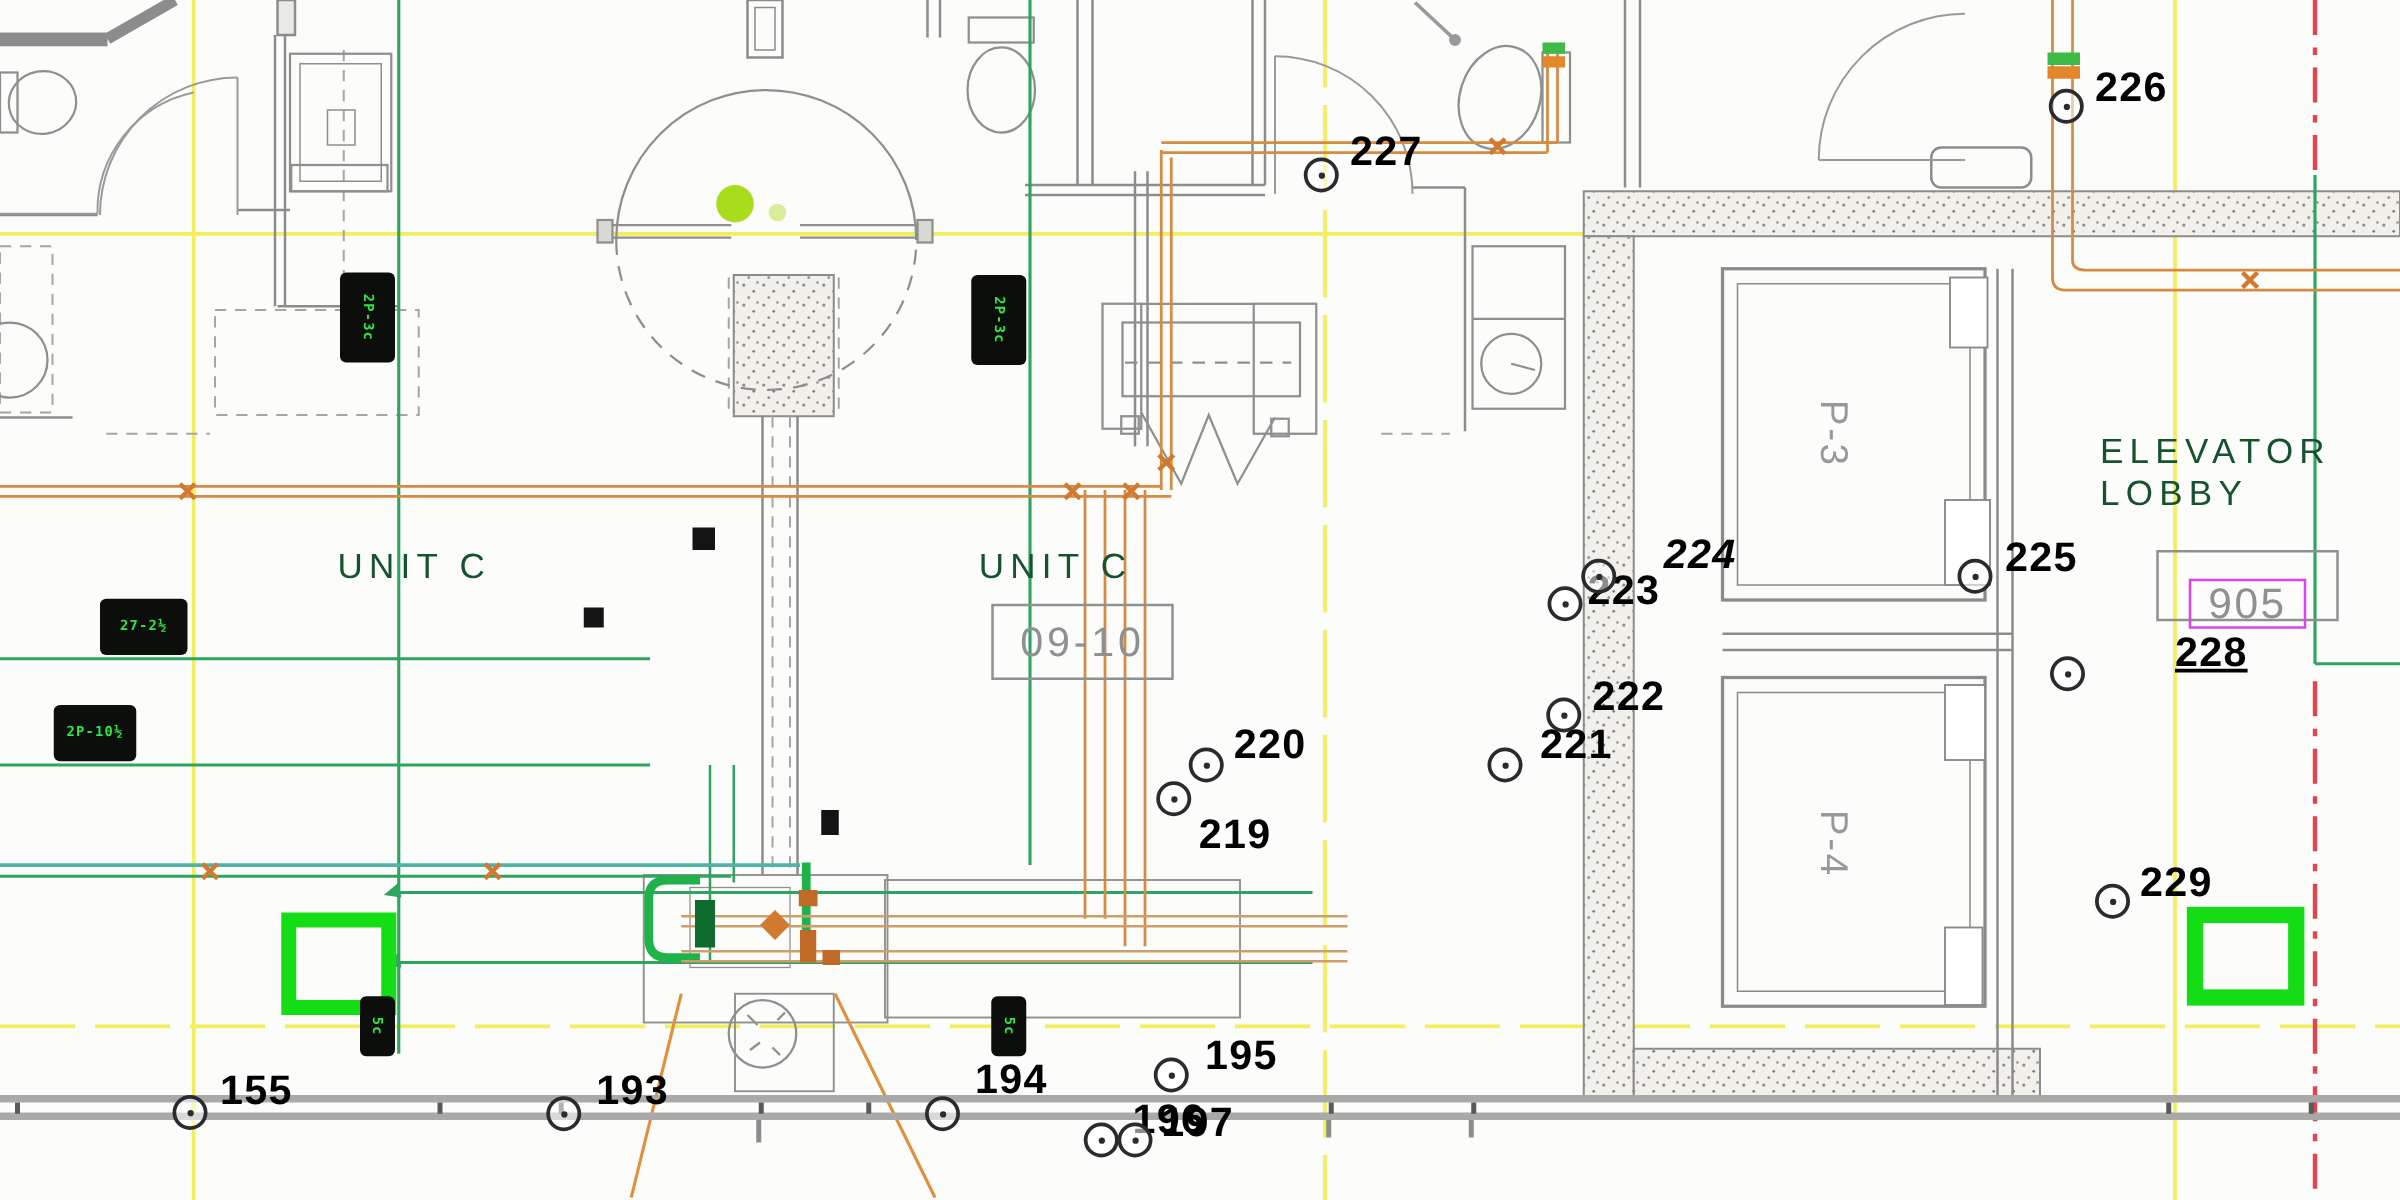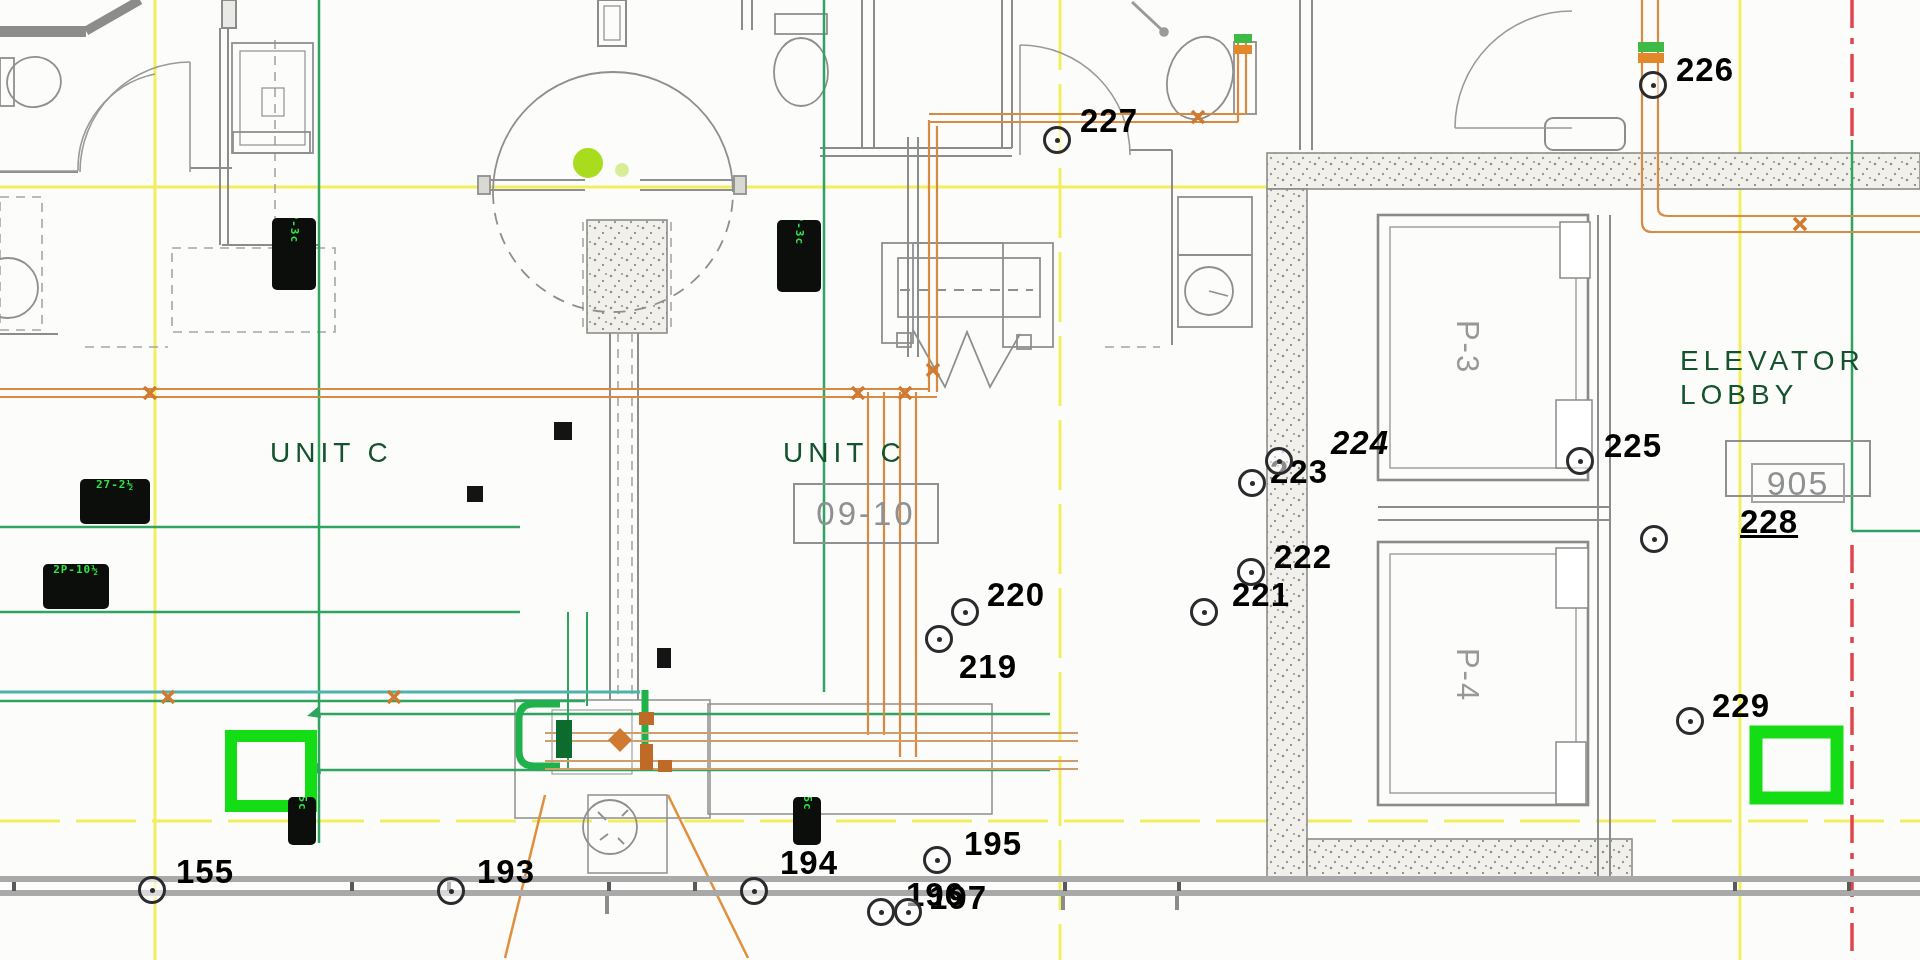--- a/index.html
+++ b/index.html
@@ -8,25 +8,25 @@
   svg{position:absolute;left:0;top:0;}
   .mcirc{position:absolute;width:22px;height:22px;border:3px solid #2b2b2f;border-radius:50%;
          display:flex;align-items:center;justify-content:center;background:rgba(255,255,255,.55);}
   .mdot{width:5px;height:5px;background:#2b2b2f;border-radius:50%;}
   .mlabel{position:absolute;font:600 33px/1 "Liberation Sans",sans-serif;color:#000000;letter-spacing:1px;}
   .roomname{position:absolute;font:500 28px/1.15 "Liberation Sans",sans-serif;color:#14532d;
             letter-spacing:5px;text-align:left;}
   .numbox{position:absolute;border:2px solid #8f9092;color:#8f9092;display:flex;align-items:center;
           justify-content:center;font:500 33px/1 "Liberation Sans",sans-serif;letter-spacing:3px;}
   .lobbybox{position:absolute;border:2px solid #8f9092;display:flex;align-items:center;justify-content:center;}
-  .lobbybox .inner{border:2px solid #a3a3a3;padding:1px 14px;color:#8f9092;
+  .lobbybox .inner{border:2px solid #d946ef;padding:1px 14px;color:#8f9092;
                    font:500 34px/1 "Liberation Sans",sans-serif;letter-spacing:2px;margin-top:29px;}
   .pshaft{position:absolute;color:#97989a;font:500 31px/1 "Liberation Sans",sans-serif;letter-spacing:2px;
           display:flex;align-items:center;justify-content:center;transform:rotate(90deg);}
-  .tag{position:absolute;background:#0b0e0a;border-radius:5px;display:flex;align-items:flex-start;
+  .tag{position:absolute;background:#0b0e0a;border-radius:5px;display:flex;align-items:center;
        justify-content:center;overflow:hidden;}
   .tag span{font:700 11px/1.1 "DejaVu Sans Mono",monospace;color:#2ee646;letter-spacing:1px;
             text-align:center;white-space:nowrap;}
   .tag.vert span{transform:rotate(90deg);}
   .blacksq{position:absolute;background:#141414;}
 </style>
 </head>
 <body>
 
 <div id="canvas">

